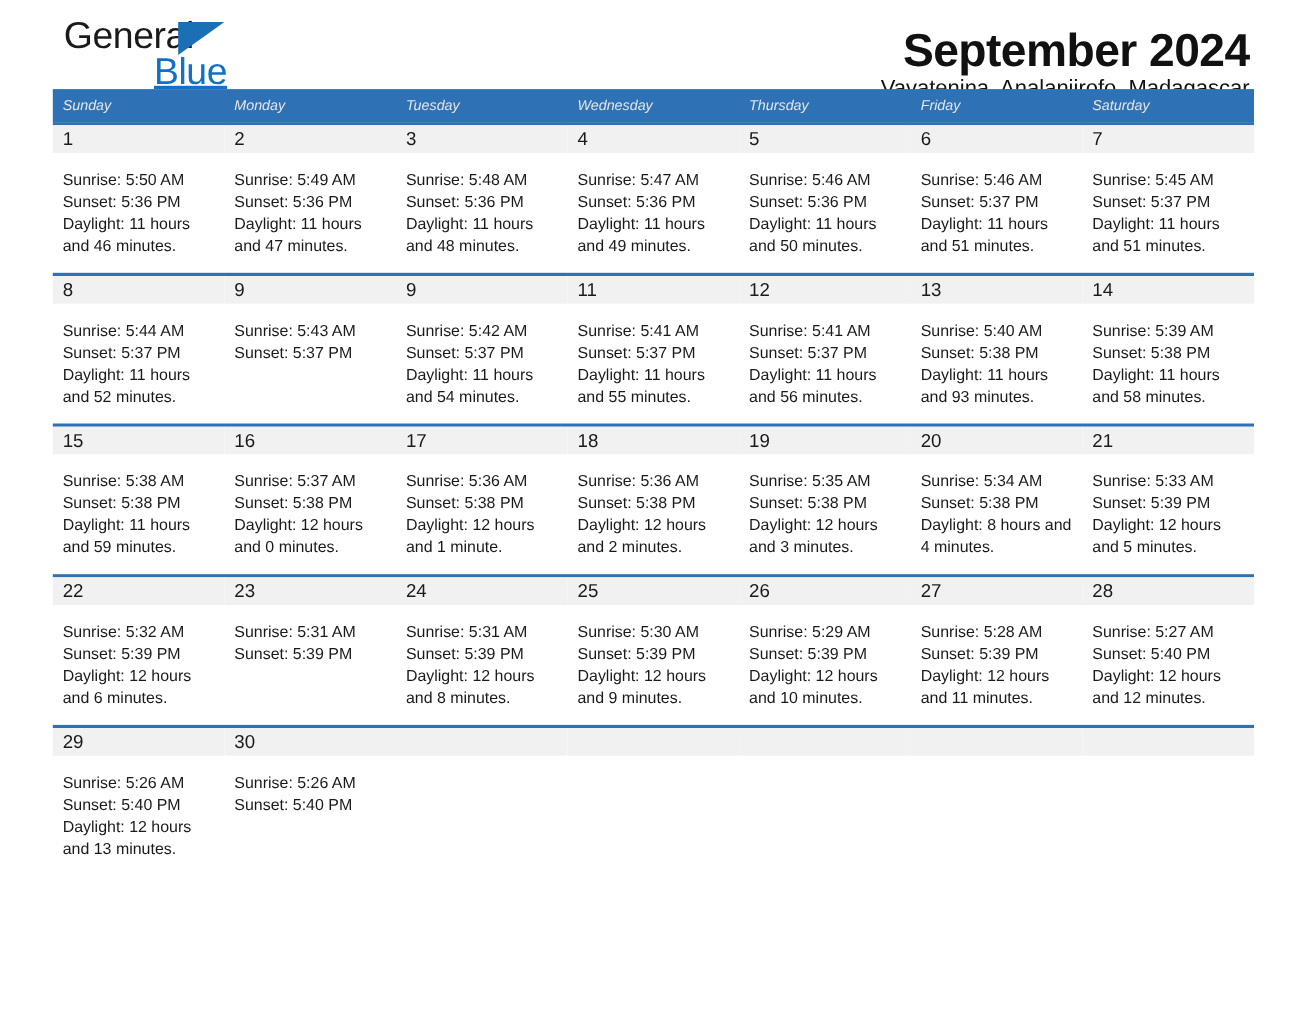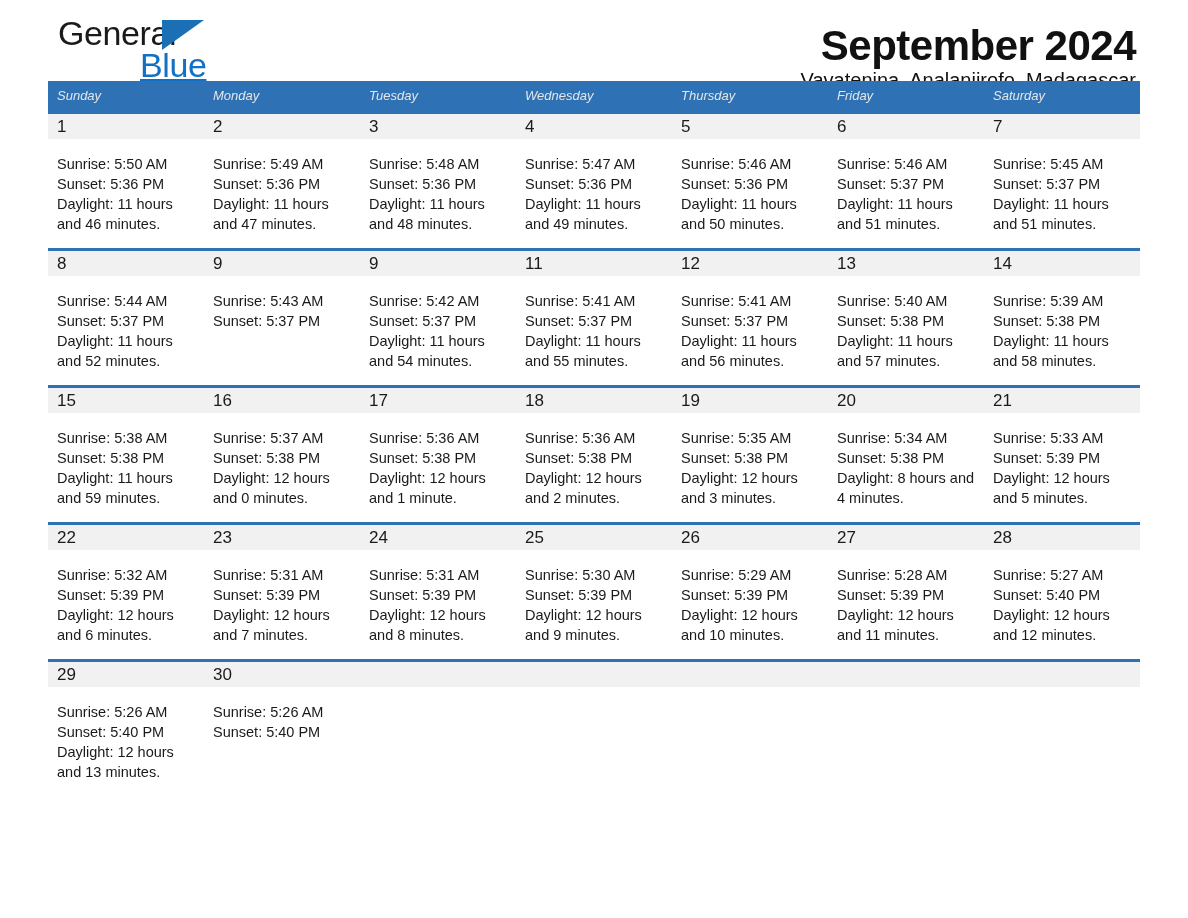--- a/index.html
+++ b/index.html
@@ -289,21 +289,21 @@
           <div class="daylight">Daylight: 11 hours and 56 minutes.</div>
         </div>
       </div>
       <div class="day-cell">
         <div class="day-num-band">
             <div class="day-num">13</div>
           </div>
         <div class="day-info">
           <div>Sunrise: 5:40 AM</div>
           <div>Sunset: 5:38 PM</div>
-          <div class="daylight">Daylight: 11 hours and 57 minutes.</div>
+          <div class="daylight">Daylight: 11 hours and 93 minutes.</div>
         </div>
       </div>
       <div class="day-cell">
         <div class="day-num-band">
             <div class="day-num">14</div>
           </div>
         <div class="day-info">
           <div>Sunrise: 5:39 AM</div>
           <div>Sunset: 5:38 PM</div>
           <div class="daylight">Daylight: 11 hours and 58 minutes.</div>
@@ -395,21 +395,20 @@
           <div class="daylight">Daylight: 12 hours and 6 minutes.</div>
         </div>
       </div>
       <div class="day-cell">
         <div class="day-num-band">
             <div class="day-num">23</div>
           </div>
         <div class="day-info">
           <div>Sunrise: 5:31 AM</div>
           <div>Sunset: 5:39 PM</div>
-          <div class="daylight">Daylight: 12 hours and 7 minutes.</div>
         </div>
       </div>
       <div class="day-cell">
         <div class="day-num-band">
             <div class="day-num">24</div>
           </div>
         <div class="day-info">
           <div>Sunrise: 5:31 AM</div>
           <div>Sunset: 5:39 PM</div>
           <div class="daylight">Daylight: 12 hours and 8 minutes.</div>

